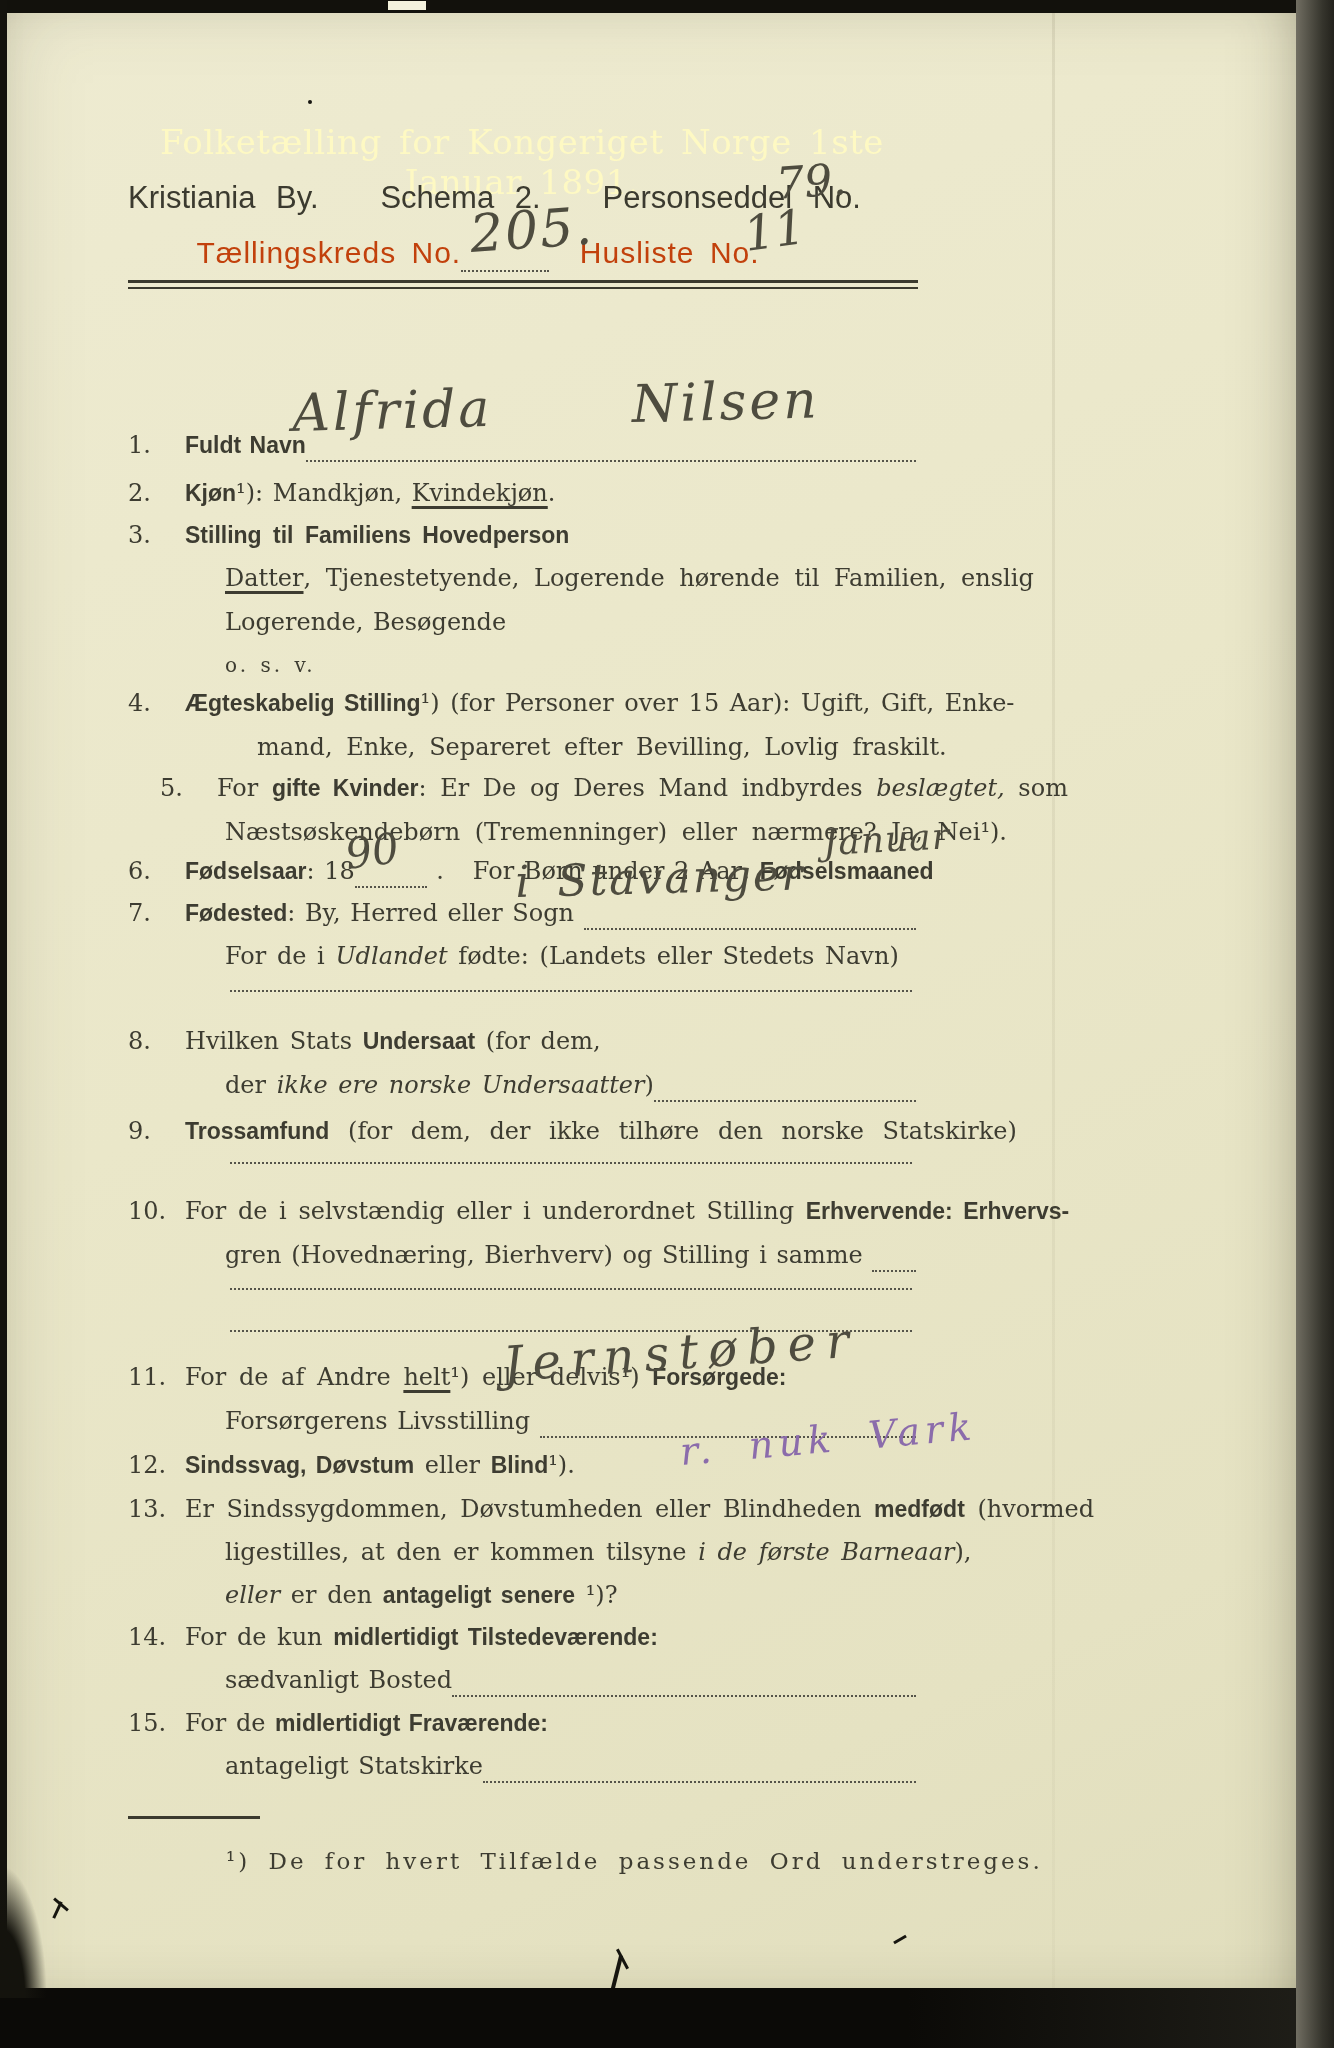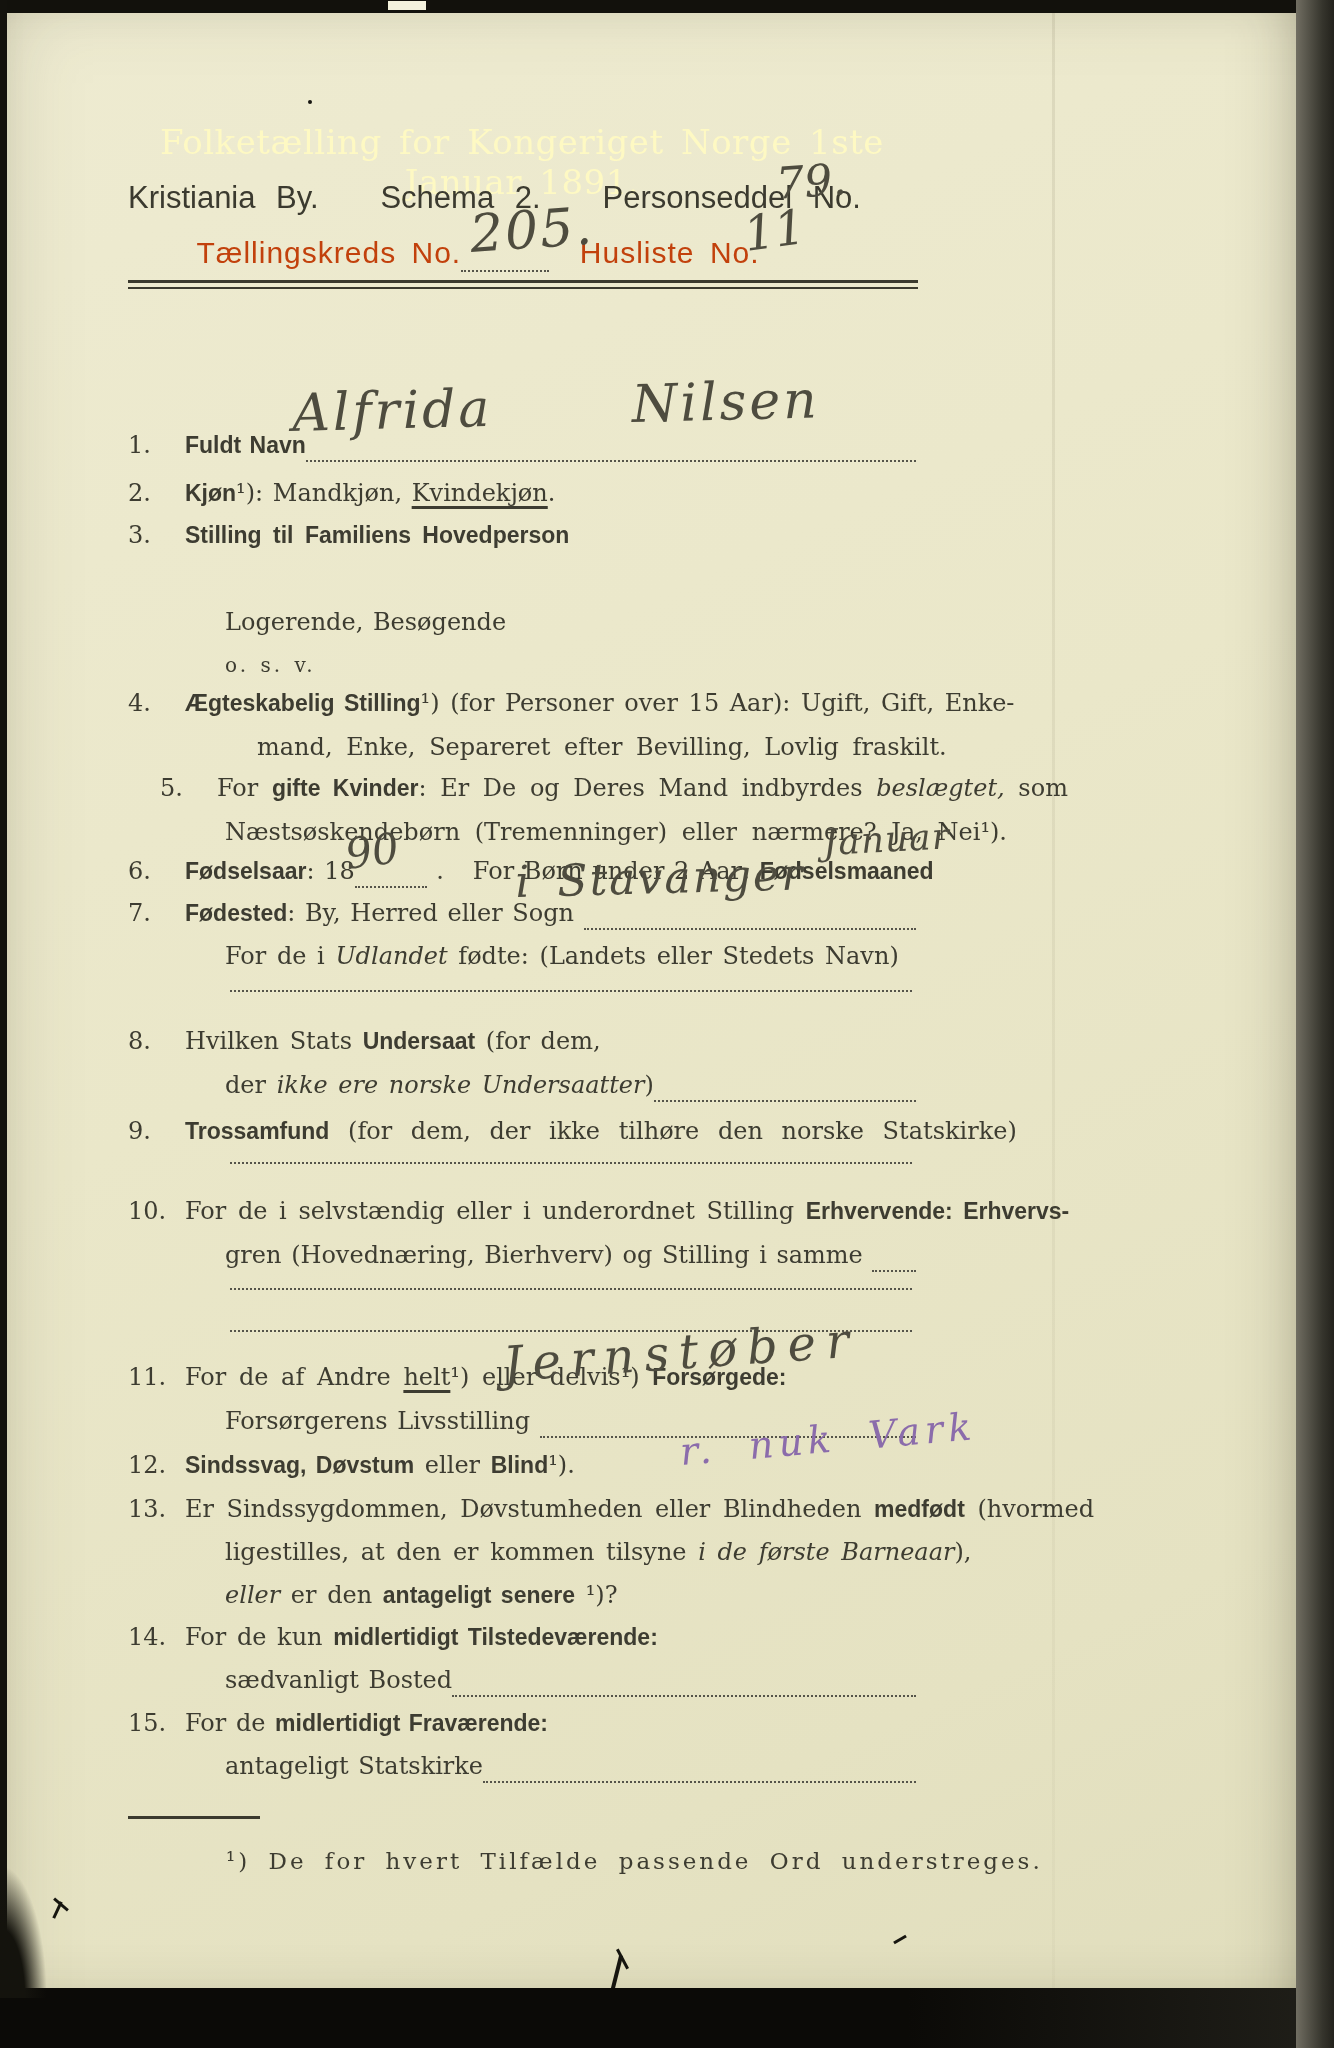--- a/index.html
+++ b/index.html
@@ -92,20 +92,24 @@
     <span class="b">Kjøn</span>
     <span>¹): Mandkjøn, </span>
     <span class="u">Kvindekjøn</span>
     <span>.</span>
   </div>
 
   <div class="ln ws5" style="top:520px">
     <span class="num">3.</span>
     <span class="b">Stilling til Familiens Hovedperson</span>
   </div>
+  <div class="ln indent ws7" style="top:563px">
+    <span class="u">Datter</span>
+    <span>, Tjenestetyende, Logerende hørende til Familien, enslig</span>
+  </div>
   <div class="ln indent" style="top:607px">
     <span>Logerende, Besøgende</span>
   </div>
   <div class="ln indent" style="top:650px">
     <span class="small">o. s. v.</span>
   </div>
 
   <div class="ln ws3" style="top:688px">
     <span class="num">4.</span>
     <span class="b">Ægteskabelig Stilling</span>

